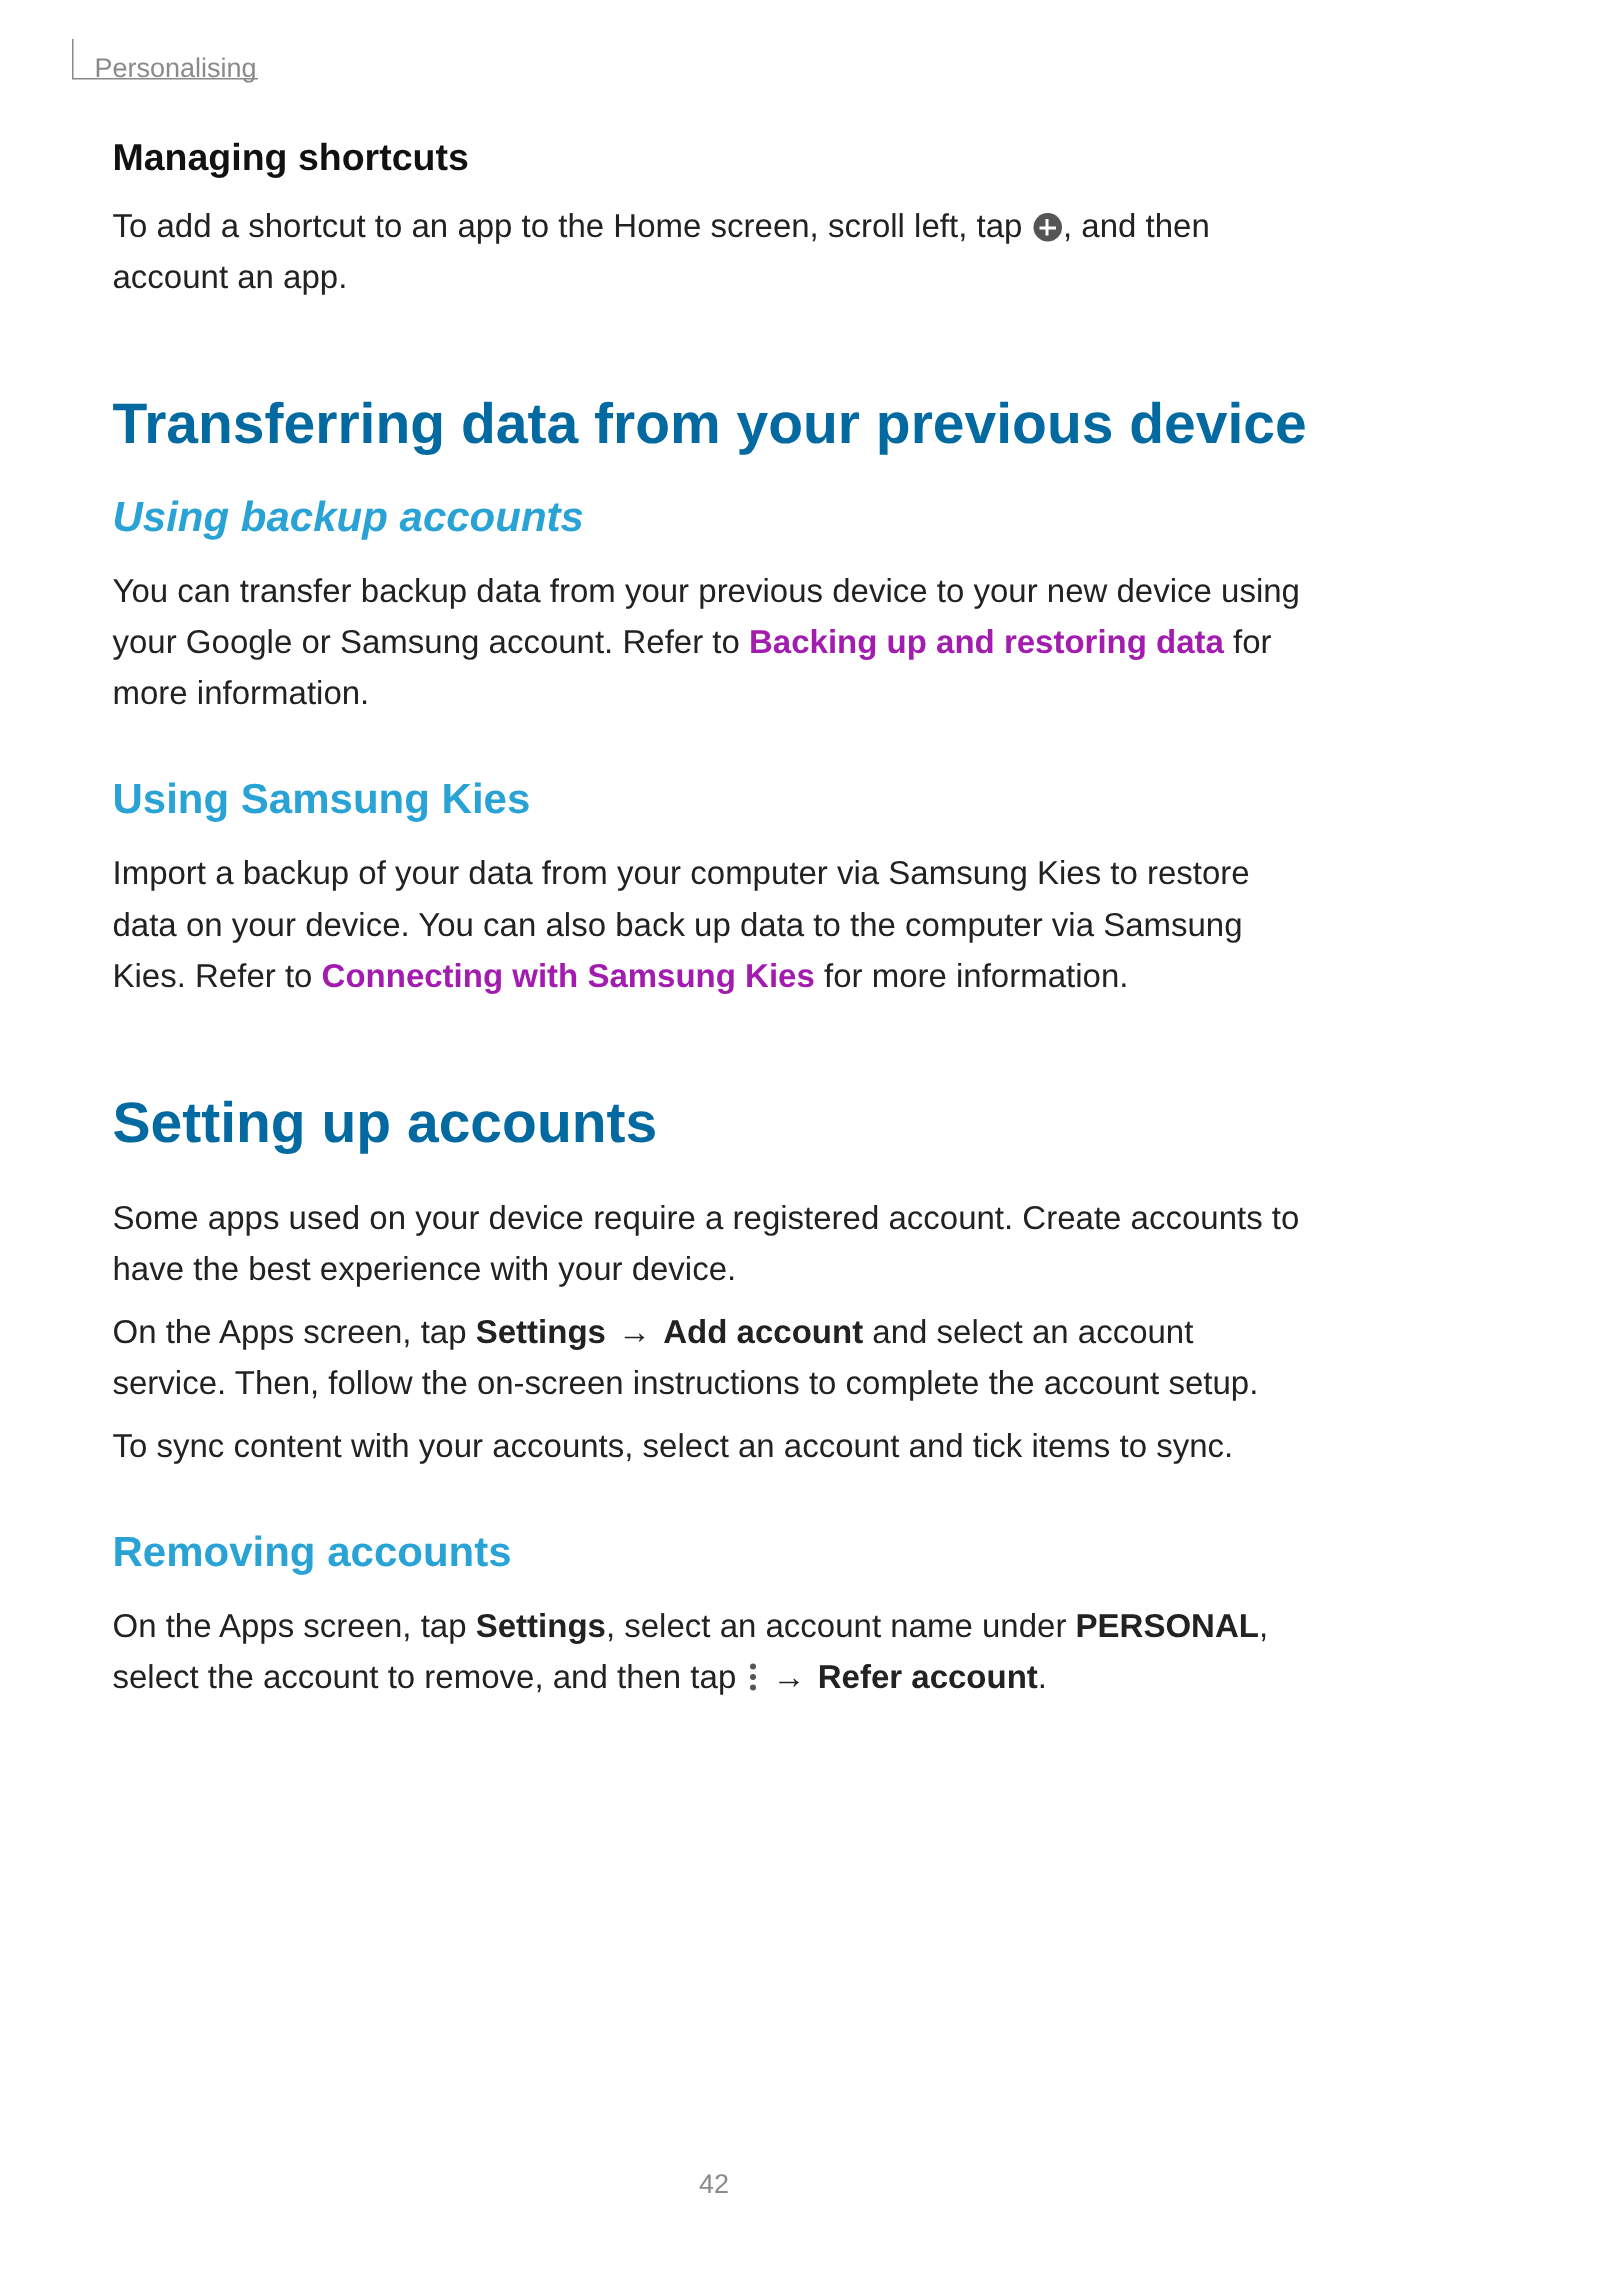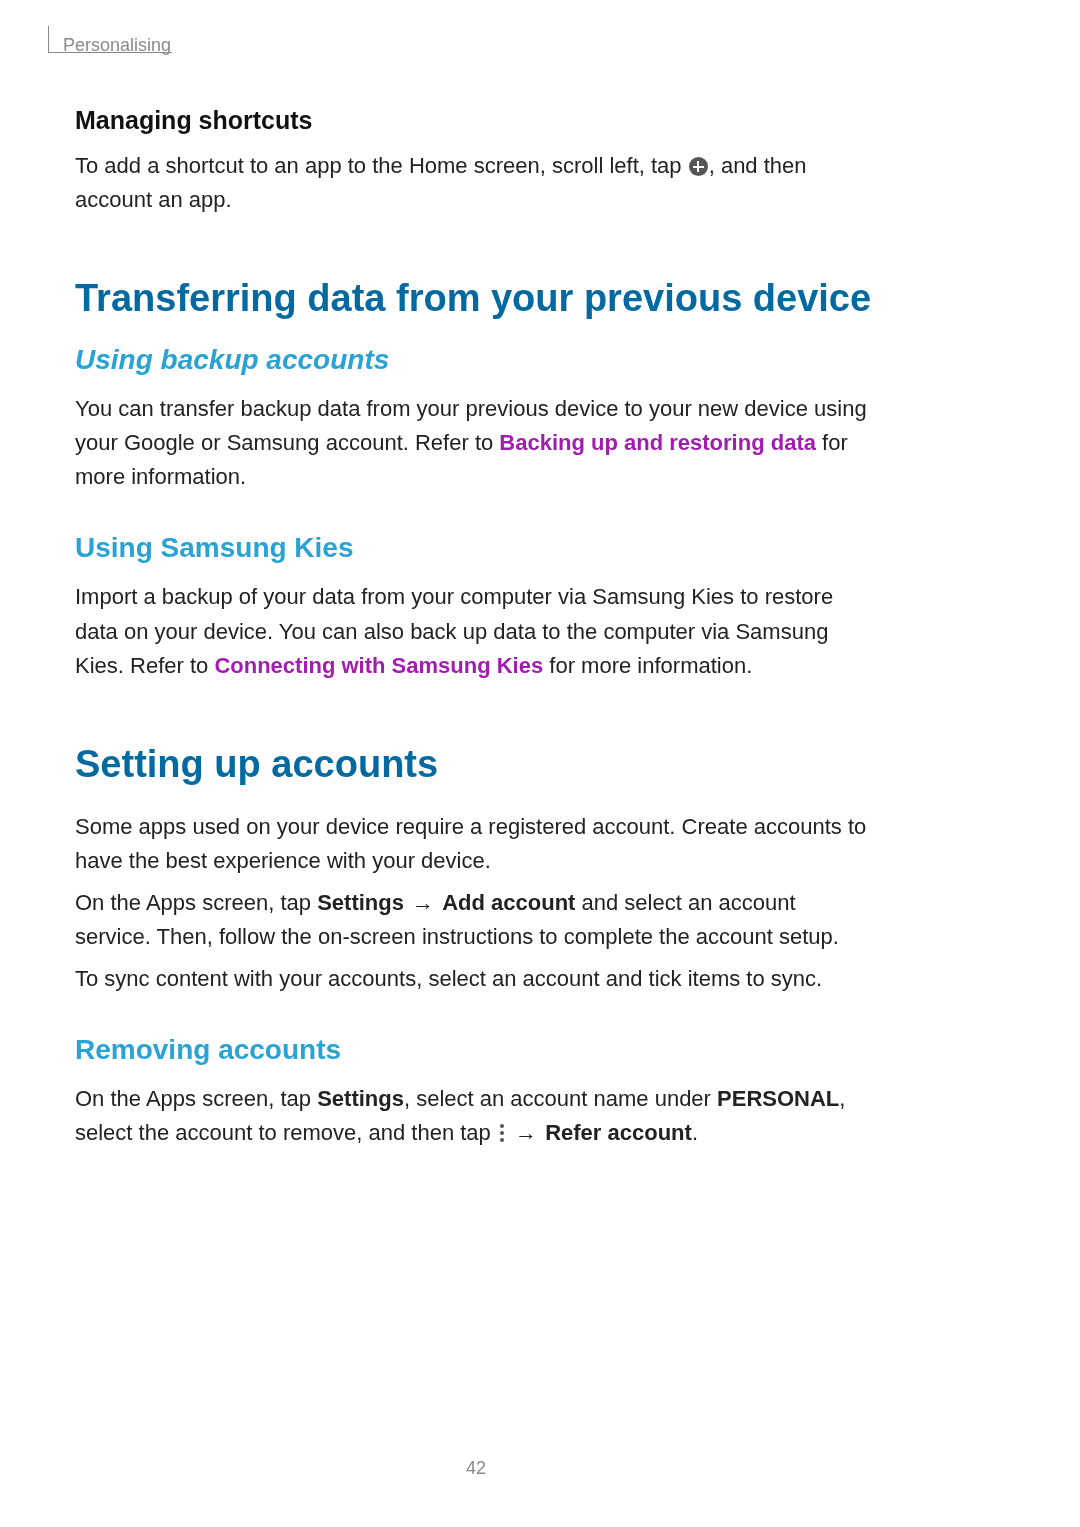--- a/index.html
+++ b/index.html
@@ -31,21 +31,21 @@
     left: 48px;
     top: 52px;
   }
   .header-label {
     font-size: 18px;
     color: #8a8a8a;
     letter-spacing: 0;
     margin-left: -12px;
   }
   .content {
-    margin-top: 50px;
+    margin-top: 35px;
   }
   h3.black-sub {
     font-size: 25px;
     font-weight: 700;
     color: #111;
     margin: 0 0 14px 0;
   }
   p.body {
     font-size: 22px;
     color: #222;
@@ -110,21 +110,21 @@
     position: relative;
   }
   .icon-minus-circle::before {
     content: "";
     position: absolute;
     background: #fff;
     left: 4px; top: 8.5px; width: 11px; height: 2px;
   }
   .page-number {
     position: absolute;
-    bottom: 48px;
+    bottom: 60px;
     width: 100%;
     left: 0;
     text-align: center;
     font-size: 18px;
     color: #8a8a8a;
   }
 </style>
 </head>
 <body>
 

